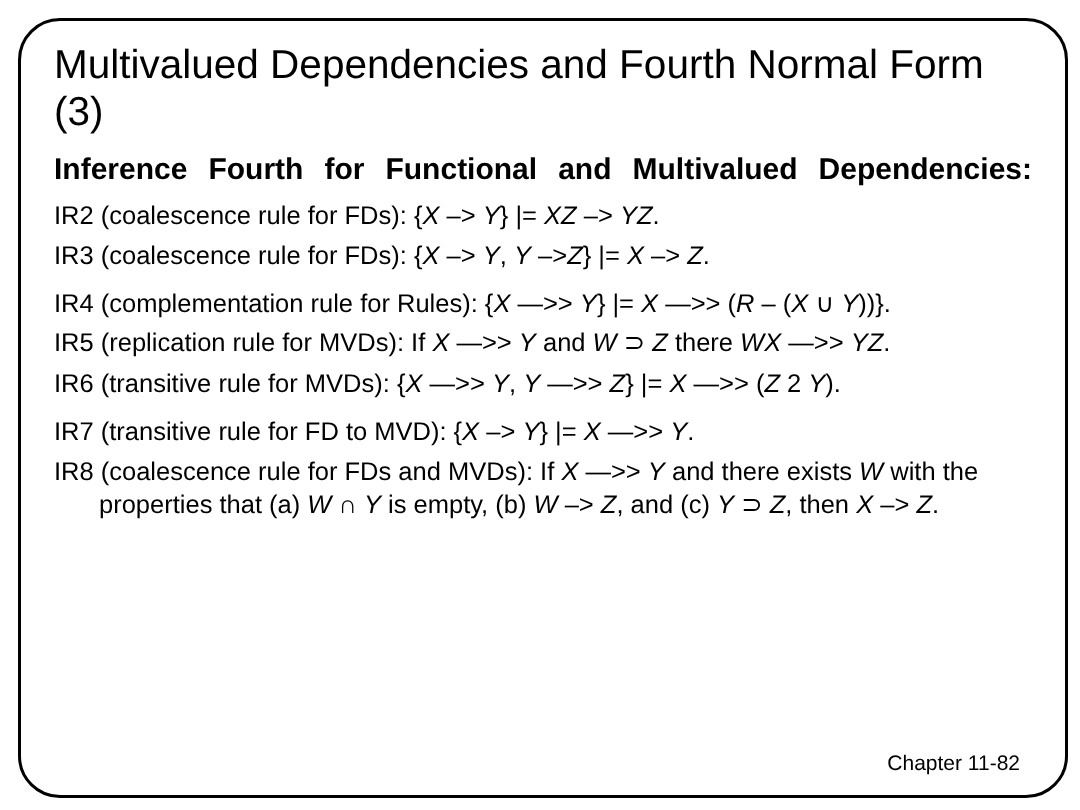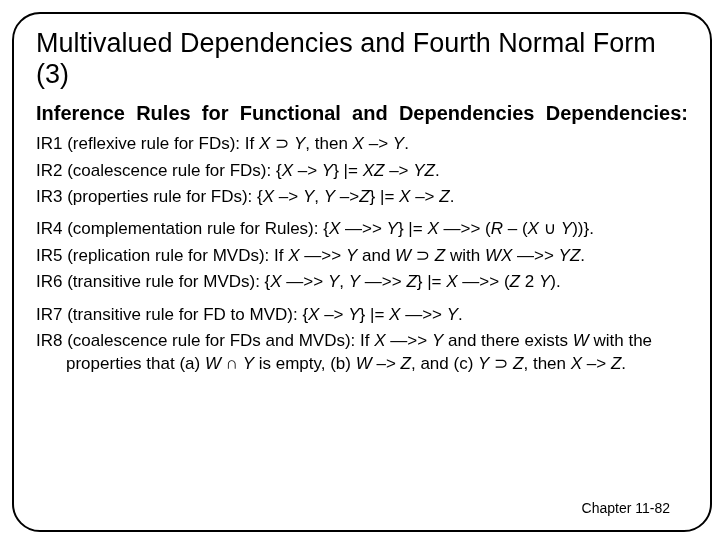--- a/index.html
+++ b/index.html
@@ -41,57 +41,54 @@
   }
   .rule {
     margin: 0 0 4px 0;
     padding-left: 30px;
     text-indent: -30px;
   }
   .gap { height: 6px; }
   .ital { font-style: italic; }
   .footer {
     position: absolute;
-    right: 40px;
+    right: 30px;
     bottom: 14px;
     font-size: 14px;
   }
   .sym { font-family: "Arial", sans-serif; }
 </style>
 </head>
 <body>
 
 <div class="slide">
 
   <h1 class="title">Multivalued Dependencies and Fourth Normal Form (3)</h1>
 
-  <div class="subhead">Inference Rules for Functional and Dependencies Dependencies:</div>
+  <div class="subhead">Inference Fourth for Functional and Multivalued Dependencies:</div>
 
   <div class="rules">
 
-    <div class="rule">
-      <span>IR1 (reflexive rule for FDs):</span><span> If </span><span class="ital">X</span><span class="sym"> ⊃ </span><span class="ital">Y</span><span>, then </span><span class="ital">X</span><span>  –&gt; </span><span class="ital">Y</span><span>.</span>
-    </div>
 
     <div class="rule">
       <span>IR2 (coalescence rule for FDs):</span><span> {</span><span class="ital">X</span><span> –&gt; </span><span class="ital">Y</span><span>} </span><span>|=</span><span> </span><span class="ital">XZ</span><span> –&gt; </span><span class="ital">YZ</span><span>.</span>
     </div>
 
     <div class="rule">
-      <span>IR3 (properties rule for FDs):</span><span> {</span><span class="ital">X</span><span> –&gt; </span><span class="ital">Y</span><span>, </span><span class="ital">Y</span><span> –&gt;</span><span class="ital">Z</span><span>} </span><span>|=</span><span> </span><span class="ital">X</span><span> –&gt; </span><span class="ital">Z</span><span>.</span>
+      <span>IR3 (coalescence rule for FDs):</span><span> {</span><span class="ital">X</span><span> –&gt; </span><span class="ital">Y</span><span>, </span><span class="ital">Y</span><span> –&gt;</span><span class="ital">Z</span><span>} </span><span>|=</span><span> </span><span class="ital">X</span><span> –&gt; </span><span class="ital">Z</span><span>.</span>
     </div>
 
     <div class="gap"></div>
 
     <div class="rule">
       <span>IR4 (complementation rule for Rules):</span><span> {</span><span class="ital">X</span><span> —&gt;&gt; </span><span class="ital">Y</span><span>} </span><span>|=</span><span> </span><span class="ital">X</span><span> —&gt;&gt; (</span><span class="ital">R</span><span> – (</span><span class="ital">X</span><span class="sym"> ∪ </span><span class="ital">Y</span><span>))}.</span>
     </div>
 
     <div class="rule">
-      <span>IR5 (replication rule for MVDs):</span><span> If </span><span class="ital">X</span><span> —&gt;&gt; </span><span class="ital">Y</span><span> and </span><span class="ital">W</span><span class="sym"> ⊃ </span><span class="ital">Z</span><span> with </span><span class="ital">WX</span><span> —&gt;&gt; </span><span class="ital">YZ</span><span>.</span>
+      <span>IR5 (replication rule for MVDs):</span><span> If </span><span class="ital">X</span><span> —&gt;&gt; </span><span class="ital">Y</span><span> and </span><span class="ital">W</span><span class="sym"> ⊃ </span><span class="ital">Z</span><span> there </span><span class="ital">WX</span><span> —&gt;&gt; </span><span class="ital">YZ</span><span>.</span>
     </div>
 
     <div class="rule">
       <span>IR6 (transitive rule for MVDs):</span><span> {</span><span class="ital">X</span><span> —&gt;&gt; </span><span class="ital">Y</span><span>, </span><span class="ital">Y</span><span> —&gt;&gt; </span><span class="ital">Z</span><span>} </span><span>|=</span><span> </span><span class="ital">X</span><span> —&gt;&gt; (</span><span class="ital">Z</span><span> 2 </span><span class="ital">Y</span><span>).</span>
     </div>
 
     <div class="gap"></div>
 
     <div class="rule">
       <span>IR7 (transitive rule for FD to MVD):</span><span> {</span><span class="ital">X</span><span> –&gt; </span><span class="ital">Y</span><span>} </span><span>|=</span><span> </span><span class="ital">X</span><span> —&gt;&gt; </span><span class="ital">Y</span><span>.</span>

